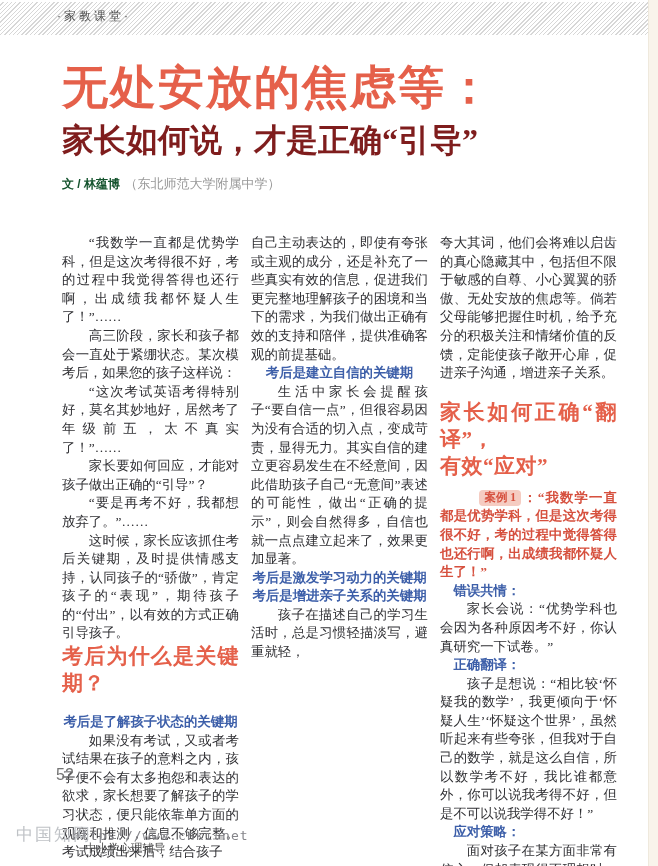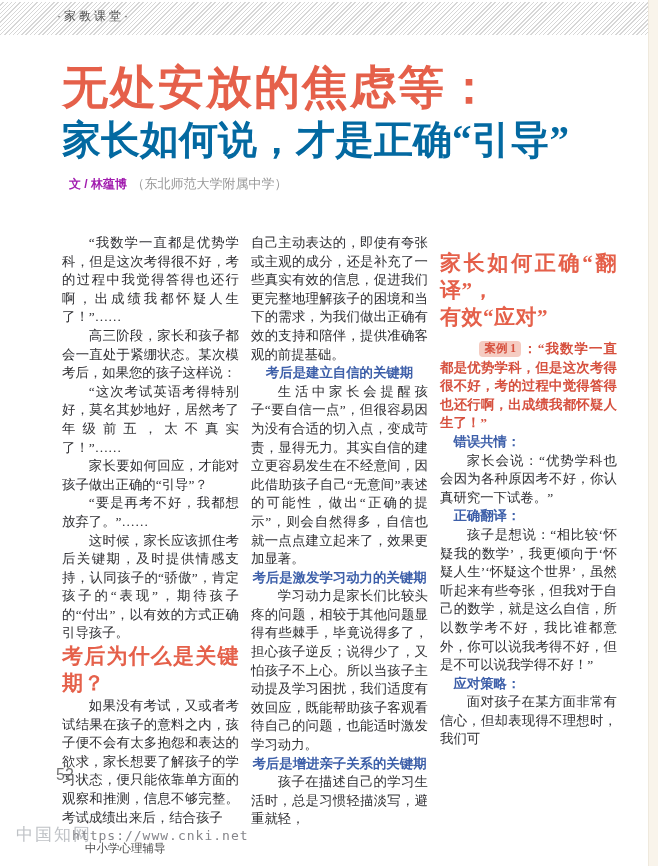--- a/index.html
+++ b/index.html
@@ -25,25 +25,25 @@
     position:absolute;top:0;right:0;width:9px;height:866px;
     background:#f9f4eb;border-left:1px solid #efe9dd;
   }
   
   .article-header{position:absolute;left:62px;top:60px;width:560px;}
   .title1{
     margin:0;font-size:46px;line-height:56px;font-weight:bold;
     color:#e5604a;letter-spacing:2px;white-space:nowrap;
   }
   .title2{
-    margin:0;font-size:39px;line-height:48px;font-weight:bold;
-    color:#0369a1;letter-spacing:0;white-space:nowrap;
+    margin:0;font-size:32px;line-height:48px;font-weight:bold;
+    color:#7f1d1d;letter-spacing:0;white-space:nowrap;
   }
   .byline{margin-top:10px;font-family:"Liberation Sans","DejaVu Sans",sans-serif;}
-  .byline .author{font-size:12px;font-weight:bold;color:#a21caf;margin-left:7px;}
+  .byline .author{font-size:12px;font-weight:bold;color:#14532d;}
   .byline .affiliation{font-size:13px;color:#999;}
   
   .col{
     position:absolute;top:234px;width:177px;
     font-size:13.4px;line-height:18.6px;text-align:justify;
   }
   .col-1{left:62px;}
   .col-2{left:251px;}
   .col-3{left:440px;}
   .col p{margin:0;}
@@ -101,34 +101,35 @@
   </div>
 
   <div class="col col-1">
     <p class="para">“我数学一直都是优势学科，但是这次考得很不好，考的过程中我觉得答得也还行啊，出成绩我都怀疑人生了！”……</p>
     <p class="para">高三阶段，家长和孩子都会一直处于紧绷状态。某次模考后，如果您的孩子这样说：</p>
     <p class="para">“这次考试英语考得特别好，莫名其妙地好，居然考了年级前五，太不真实了！”……</p>
     <p class="para">家长要如何回应，才能对孩子做出正确的“引导”？</p>
     <p class="para">“要是再考不好，我都想放弃了。”……</p>
     <p class="para">这时候，家长应该抓住考后关键期，及时提供情感支持，认同孩子的“骄傲”，肯定孩子的“表现”，期待孩子的“付出”，以有效的方式正确引导孩子。</p>
     <p class="section-heading">考后为什么是关键期？</p>
+    <p class="subheading">考后是了解孩子状态的关键期</p>
     <p class="para">如果没有考试，又或者考试结果在孩子的意料之内，孩子便不会有太多抱怨和表达的欲求，家长想要了解孩子的学习状态，便只能依靠单方面的观察和推测，信息不够完整。考试成绩出来后，结合孩子</p>
   </div>
 
   <div class="col col-2">
     <p class="para-cont">自己主动表达的，即使有夸张或主观的成分，还是补充了一些真实有效的信息，促进我们更完整地理解孩子的困境和当下的需求，为我们做出正确有效的支持和陪伴，提供准确客观的前提基础。</p>
     <p class="subheading">考后是建立自信的关键期</p>
     <p class="para">生活中家长会提醒孩子“要自信一点”，但很容易因为没有合适的切入点，变成苛责，显得无力。其实自信的建立更容易发生在不经意间，因此借助孩子自己“无意间”表述的可能性，做出“正确的提示”，则会自然得多，自信也就一点点建立起来了，效果更加显著。</p>
     <p class="subheading">考后是激发学习动力的关键期</p>
-    <p class="para">学习动力是家长们比较头疼的问题，相较于其他问题显得有些棘手，毕竟说得多了，担心孩子逆反；说得少了，又怕孩子不上心。所以当孩子主动提及学习困扰，我们适度有效回应，既能帮助孩子客观看待自己的问题，也能适时激发学习动力。</p>
     <p class="subheading">考后是增进亲子关系的关键期</p>
     <p class="para">孩子在描述自己的学习生活时，总是习惯轻描淡写，避重就轻，</p>
   </div>
 
   <div class="col col-3">
+    <p class="para-cont">夸大其词，他们会将难以启齿的真心隐藏其中，包括但不限于敏感的自尊、小心翼翼的骄傲、无处安放的焦虑等。倘若父母能够把握住时机，给予充分的积极关注和情绪价值的反馈，定能使孩子敞开心扉，促进亲子沟通，增进亲子关系。</p>
     <p class="section-heading">家长如何正确“翻译”，
 有效“应对”</p>
     <p class="case-para"><span class="case-badge">案例 1</span><span>：“我数学一直都是优势学科，但是这次考得很不好，考的过程中觉得答得也还行啊，出成绩我都怀疑人生了！”</span></p>
     <p class="case-label">错误共情：</p>
     <p class="para">家长会说：“优势学科也会因为各种原因考不好，你认真研究一下试卷。”</p>
     <p class="case-label">正确翻译：</p>
     <p class="para">孩子是想说：“相比较‘怀疑我的数学’，我更倾向于‘怀疑人生’‘怀疑这个世界’，虽然听起来有些夸张，但我对于自己的数学，就是这么自信，所以数学考不好，我比谁都意外，你可以说我考得不好，但是不可以说我学得不好！”</p>
     <p class="case-label">应对策略：</p>
     <p class="para">面对孩子在某方面非常有信心，但却表现得不理想时，我们可</p>
   </div>

